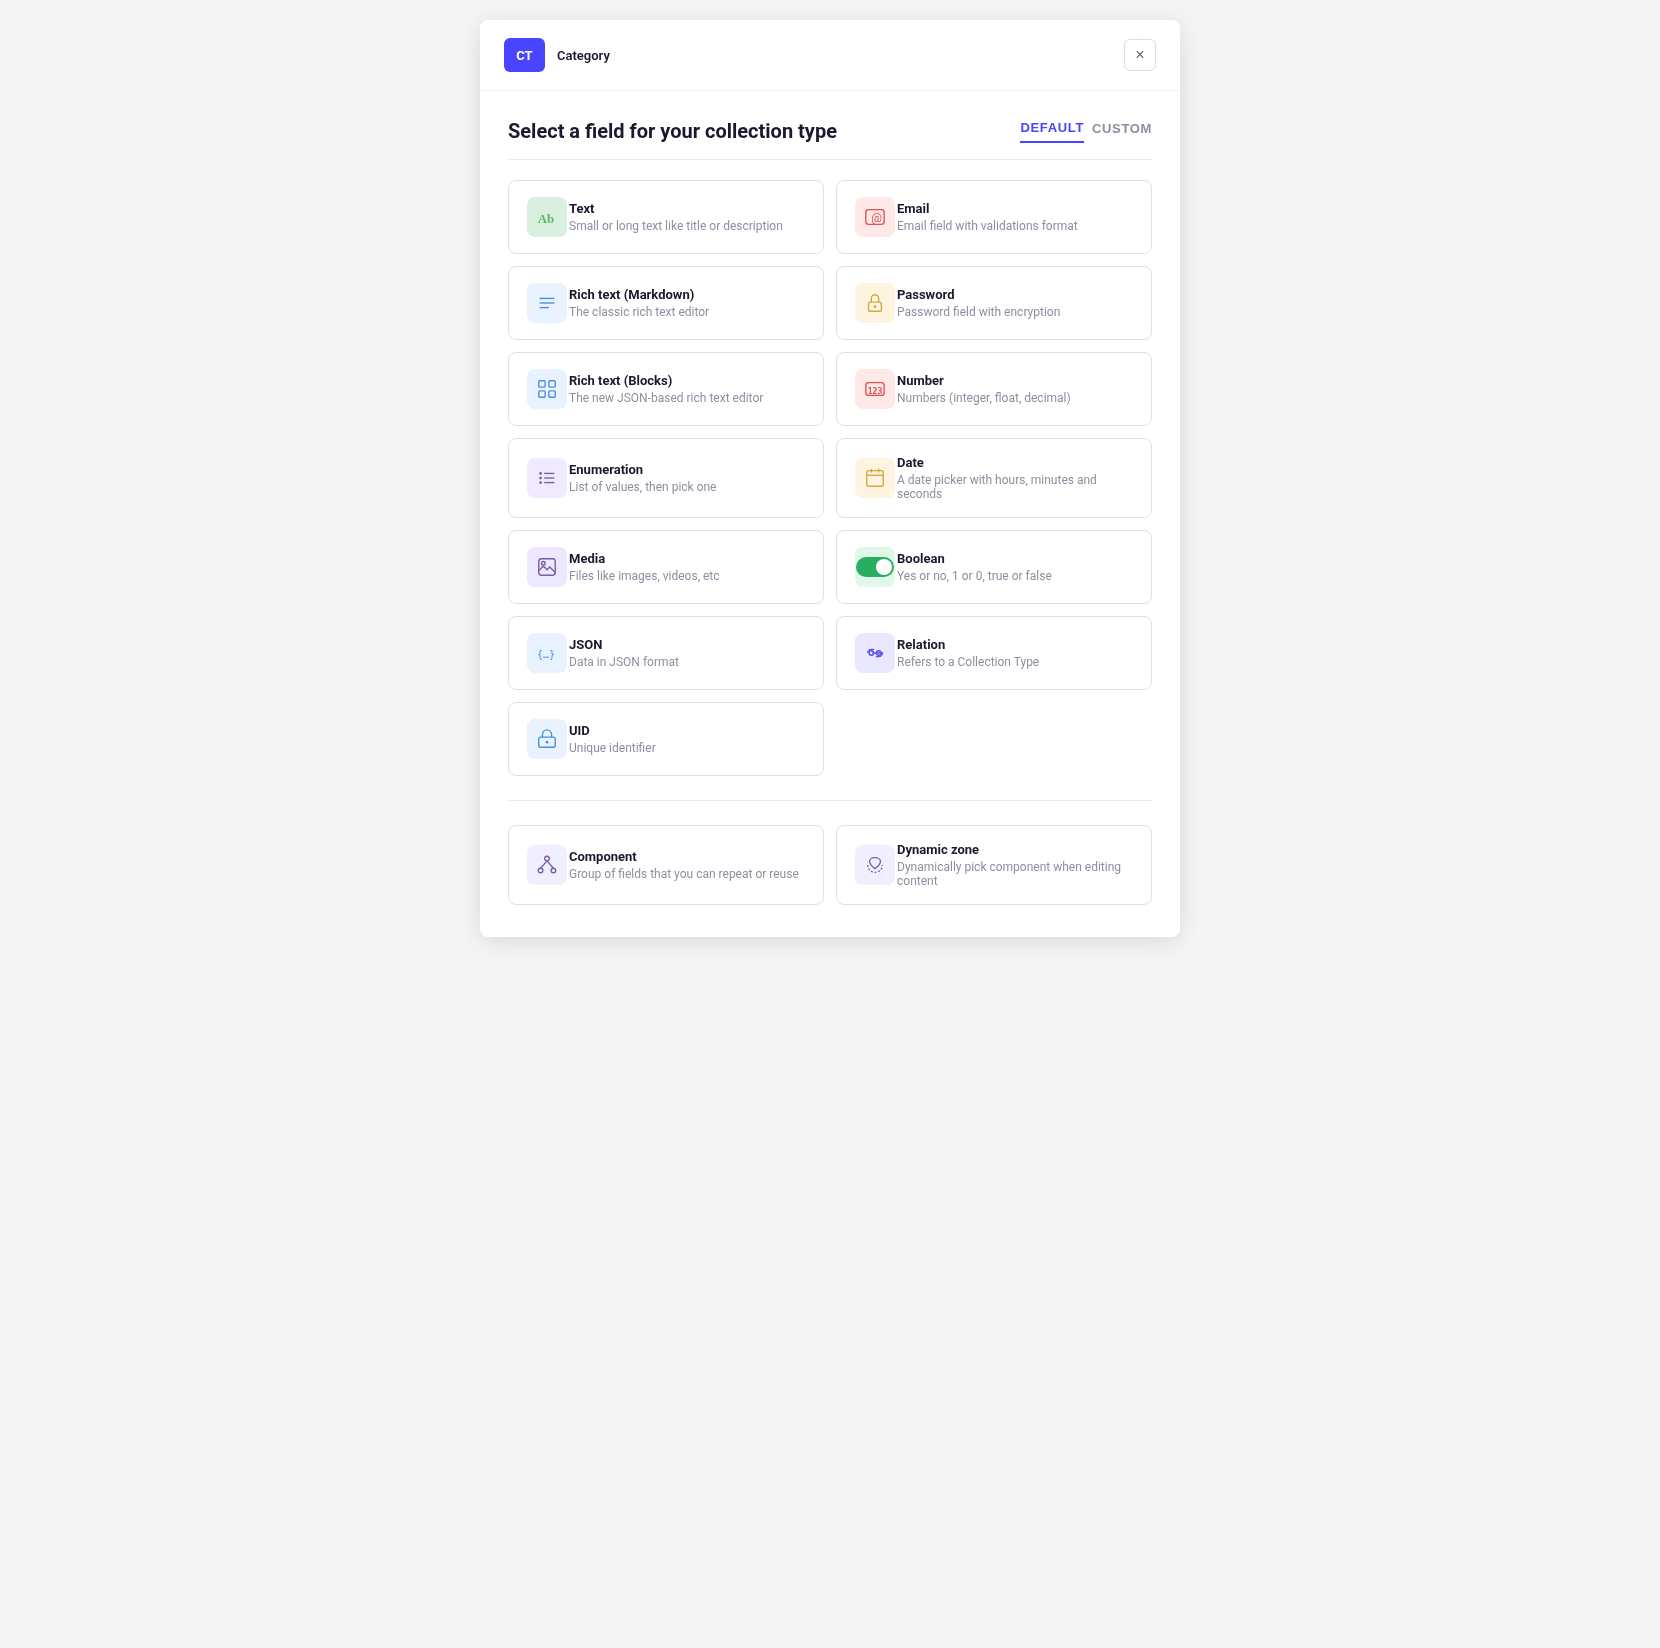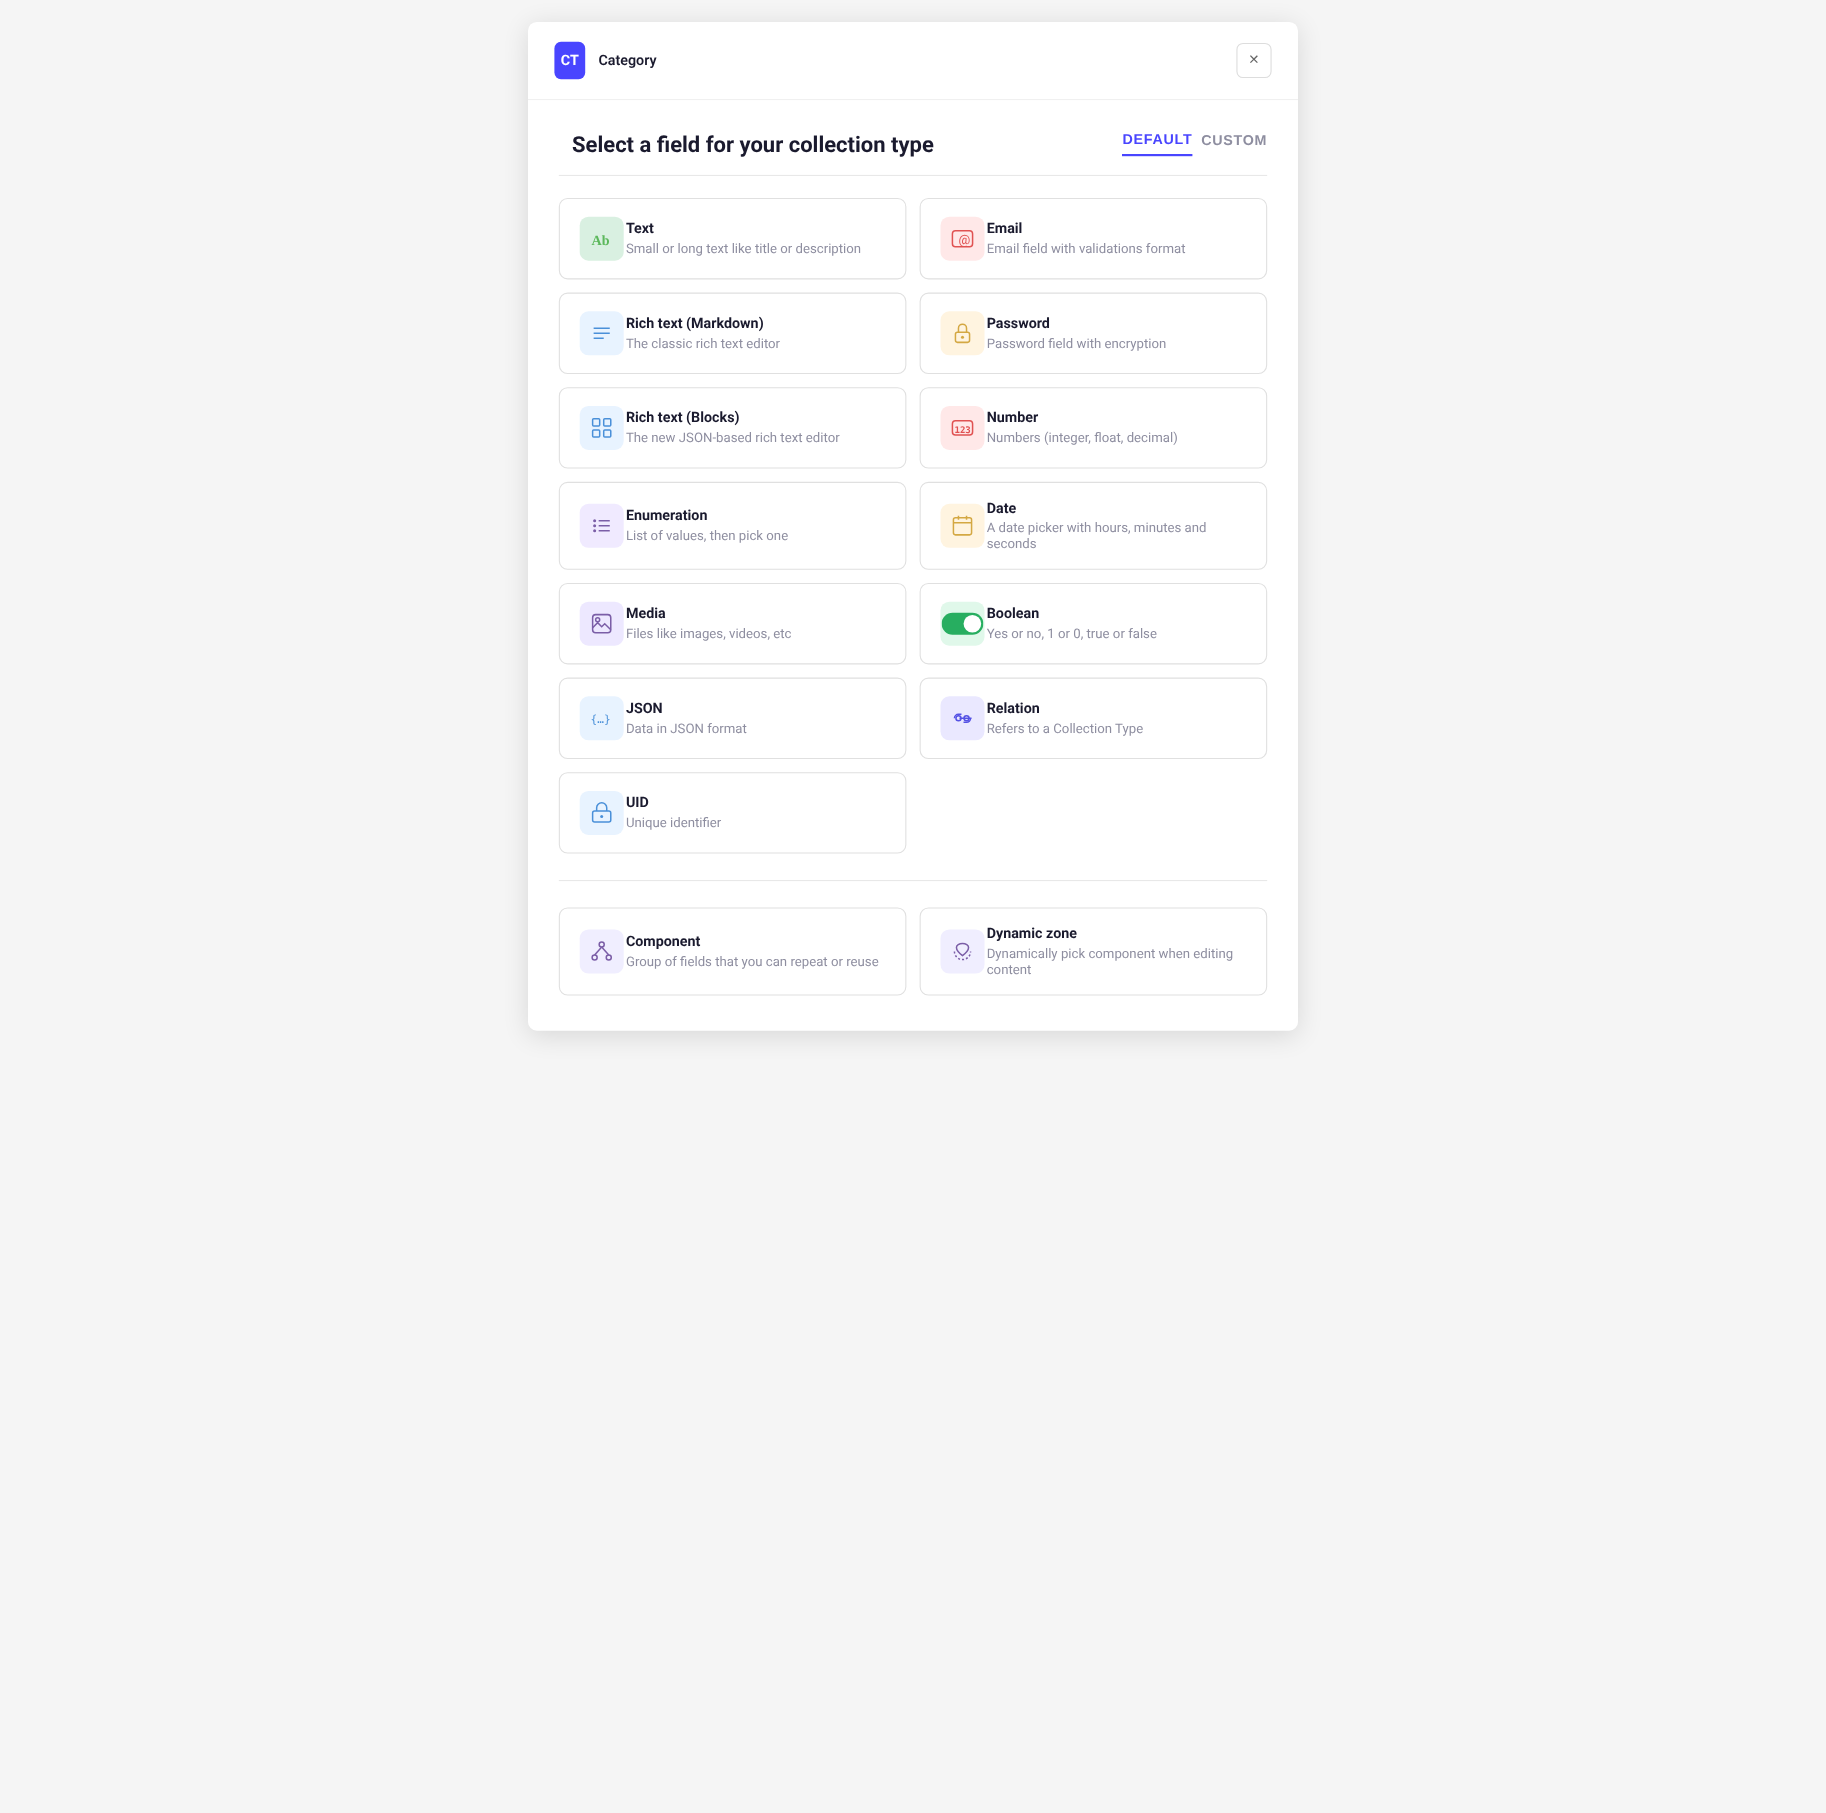--- a/index.html
+++ b/index.html
@@ -26,21 +26,21 @@
       align-items: center;
       padding: 18px 24px;
       border-bottom: 1px solid #f0f0f0;
     }
     .ct-badge {
       background: #4945ff;
       color: #fff;
       font-weight: 700;
       font-size: 13px;
       border-radius: 6px;
-      width: 28px;
+      width: 41px;
       height: 34px;
       display: flex;
       align-items: center;
       justify-content: center;
       margin-right: 12px;
       flex-shrink: 0;
     }
     .modal-title {
       font-size: 13px;
       font-weight: 600;
@@ -58,24 +58,23 @@
       justify-content: center;
       cursor: pointer;
       color: #666;
       font-size: 16px;
     }
     .modal-body {
       padding: 28px 28px 32px;
     }
     .section-header {
       display: flex;
-      align-items: flex-start;
+      align-items: flex-end;
       justify-content: space-between;
       margin-bottom: 4px;
-      margin-left: 12px;
     }
     .section-title {
       font-size: 20px;
       font-weight: 700;
       color: #1a1a2e;
     }
     .tabs {
       display: flex;
       gap: 8px;
     }

